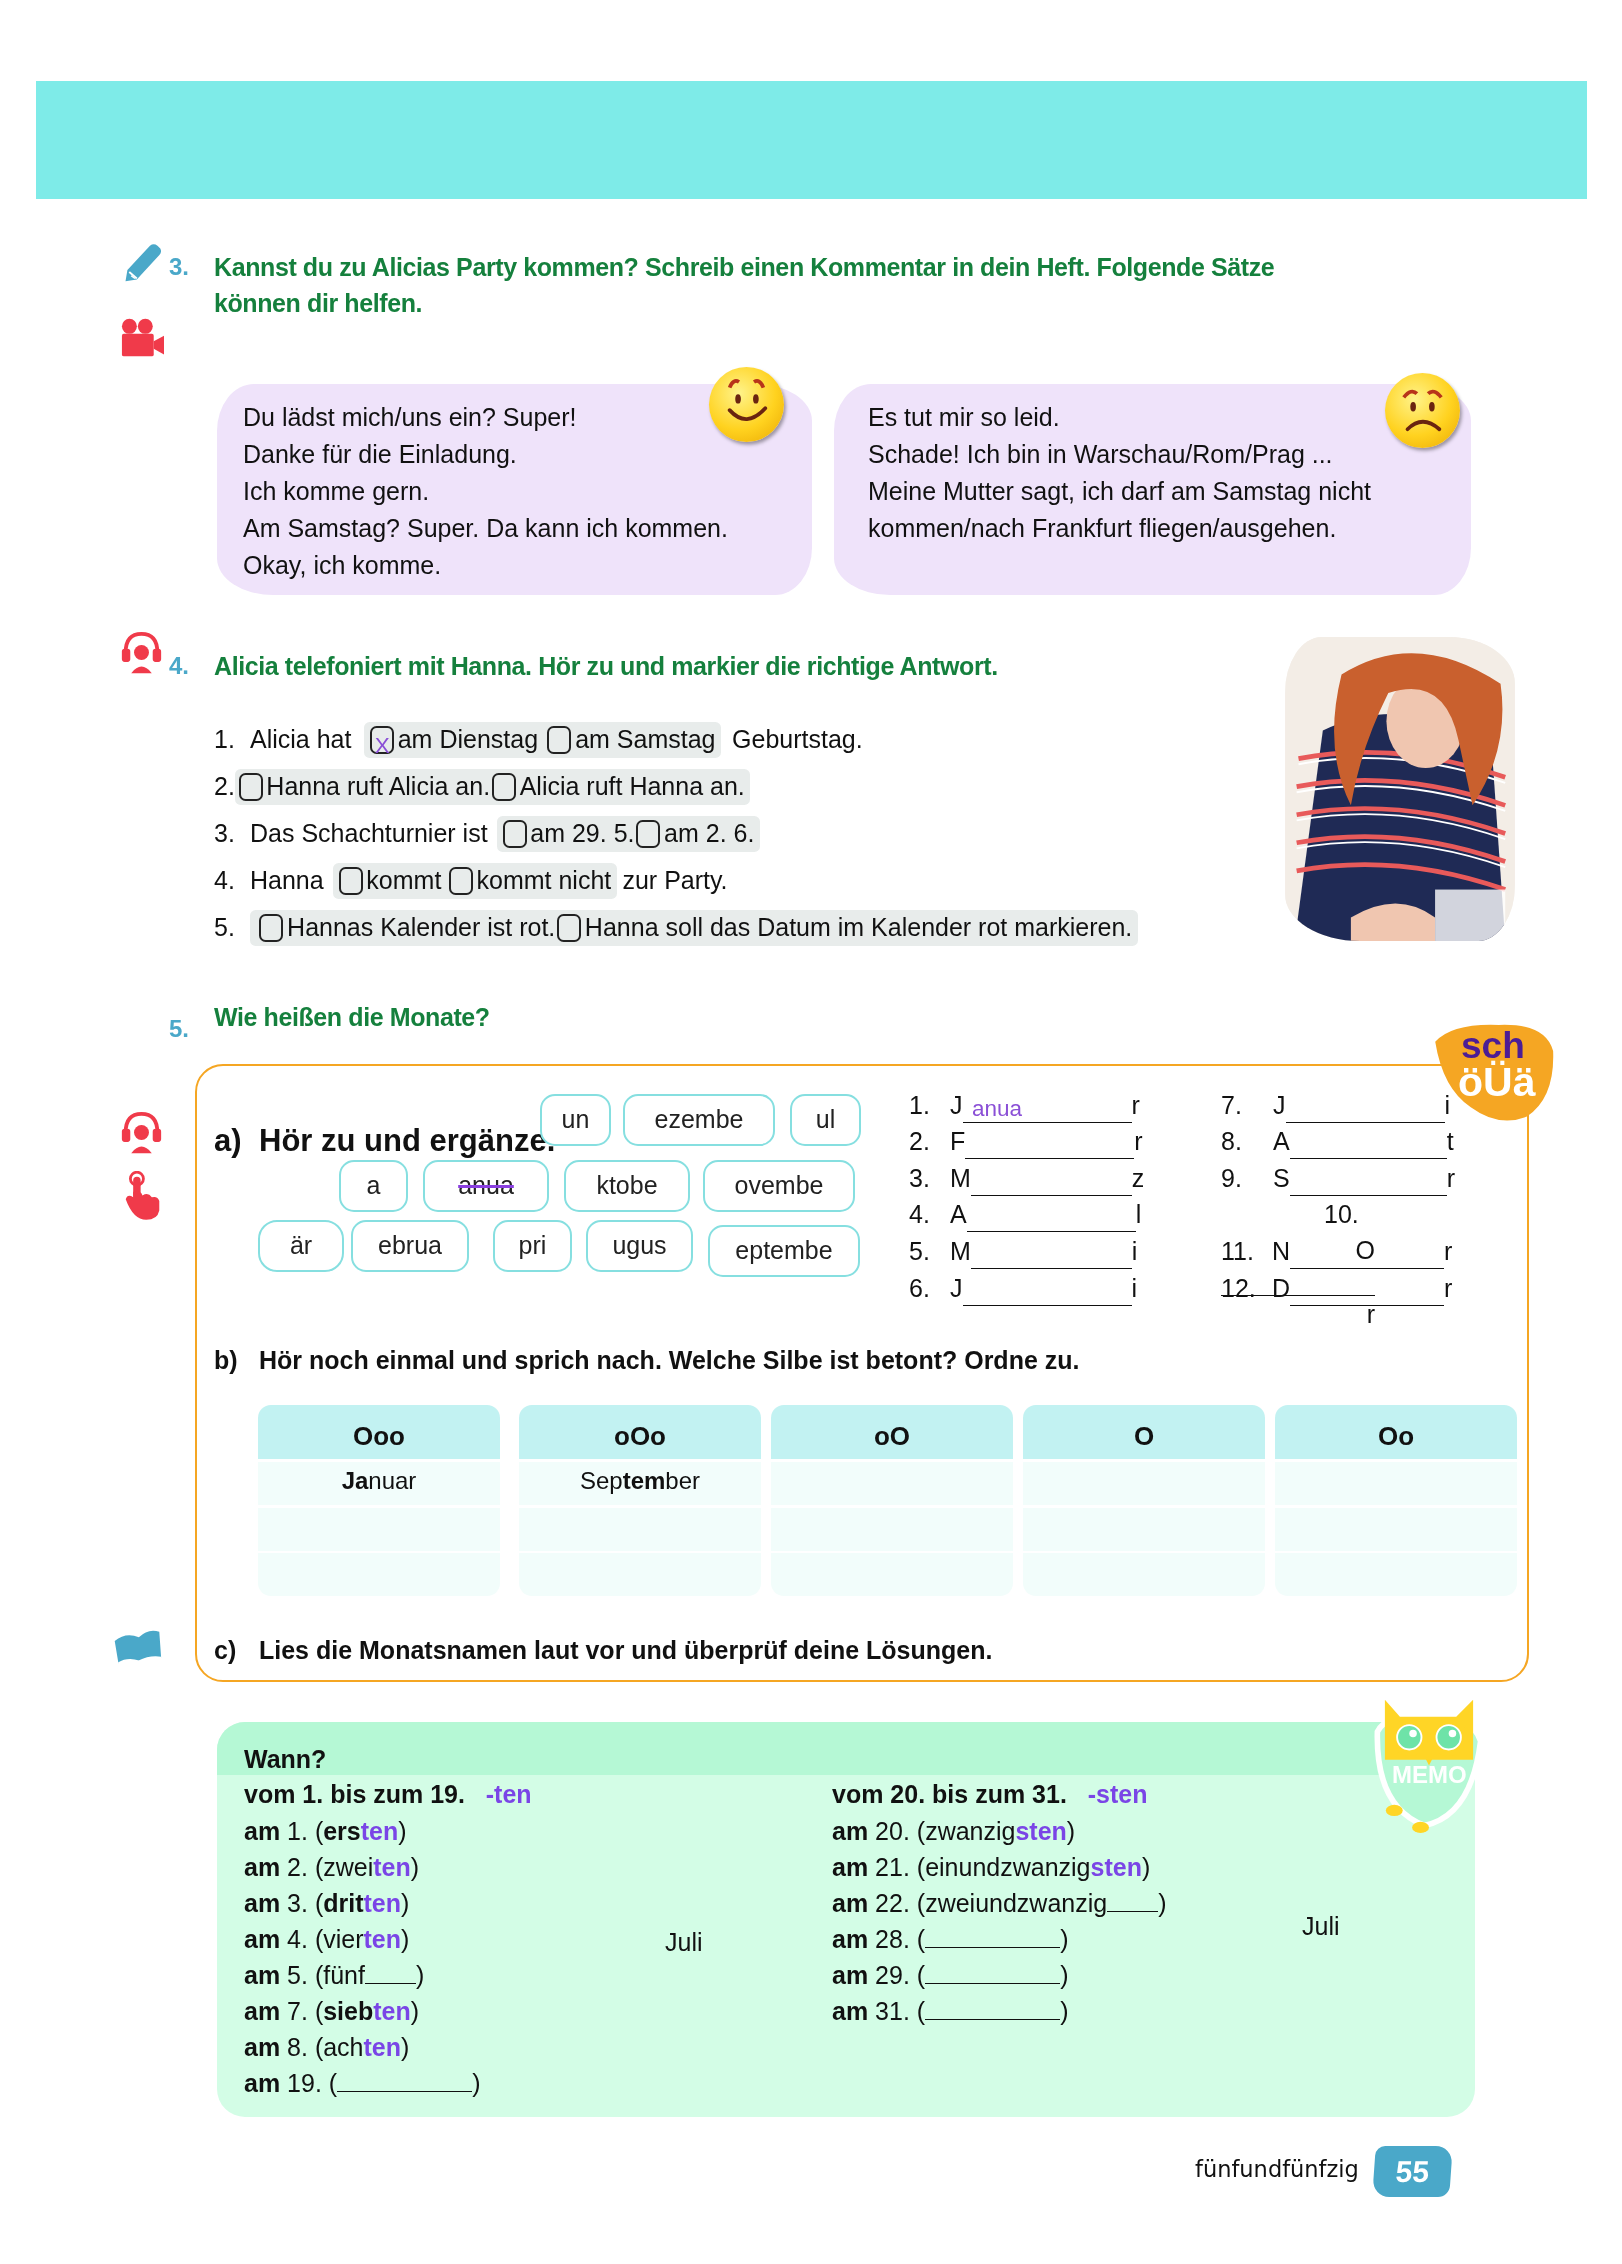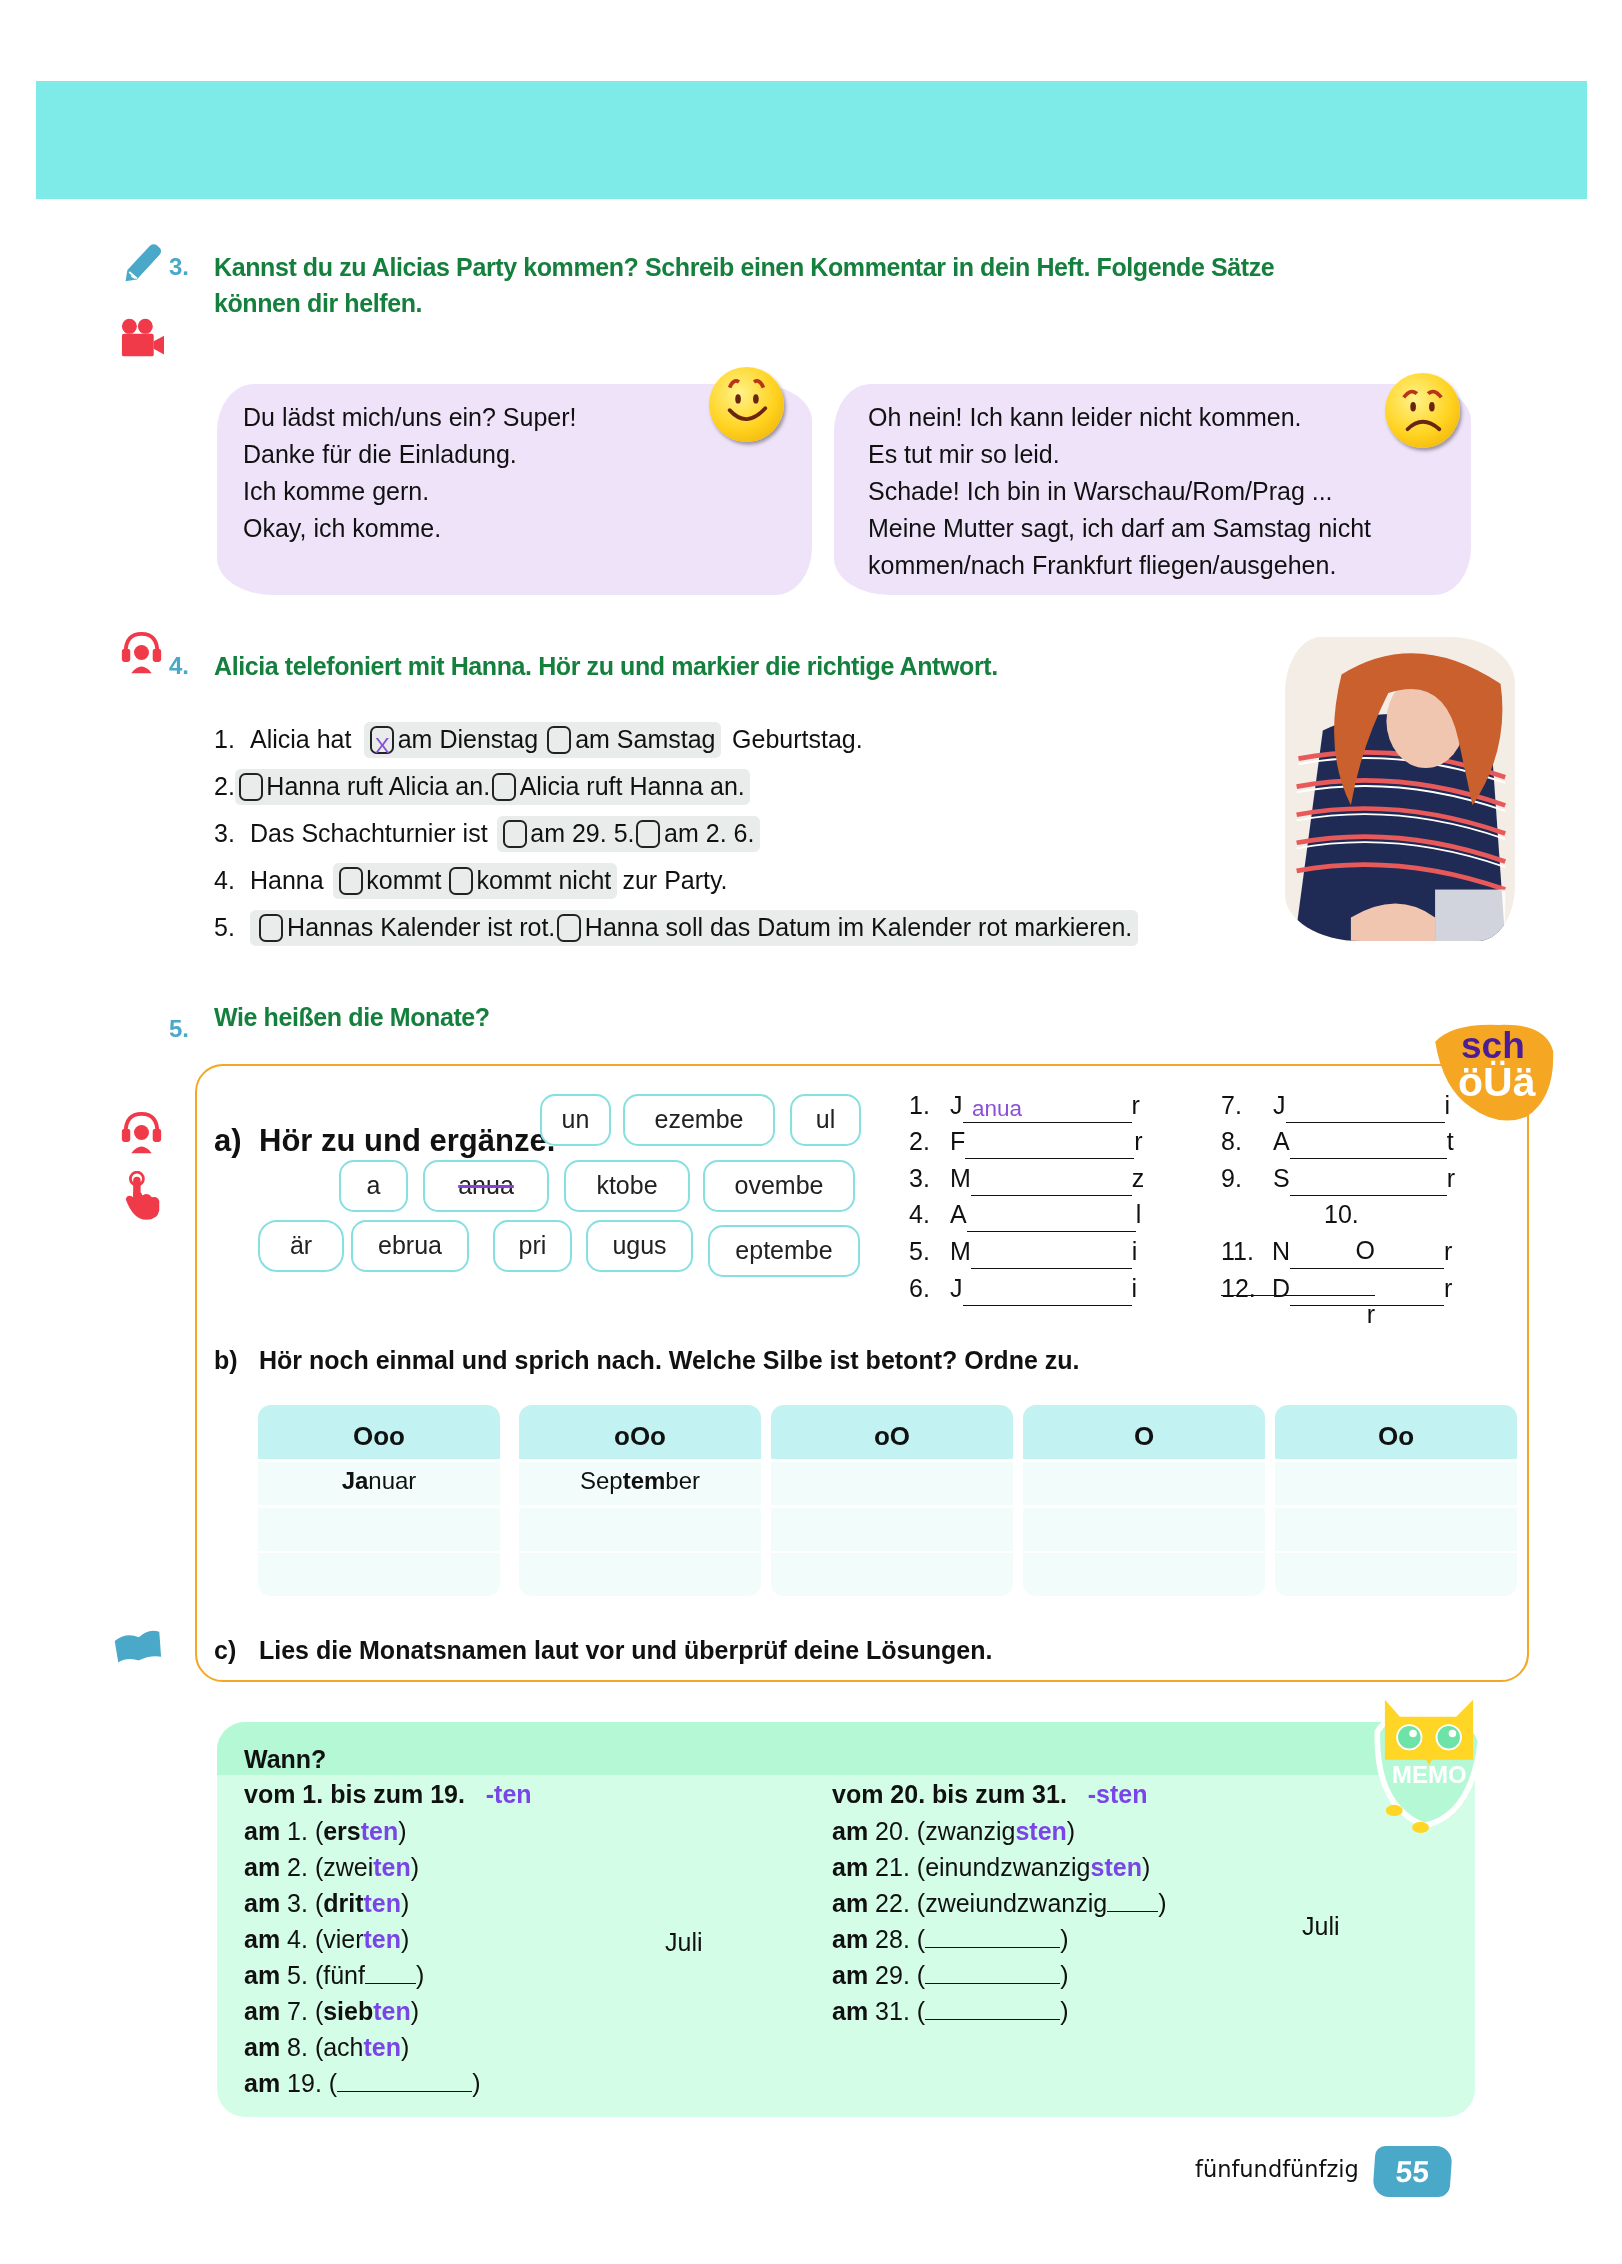--- a/index.html
+++ b/index.html
@@ -75,34 +75,34 @@
   </svg>
 </div>
 <div class="abs task-num" style="left:169px;top:253px;">3.</div>
 <div class="abs task-head" style="left:214px;top:249px;">Kannst du zu Alicias Party kommen? Schreib einen Kommentar in dein Heft. Folgende Sätze</div>
 <div class="abs task-head" style="left:214px;top:285px;">können dir helfen.</div>
 
 <div class="abs bubble" style="left:217px;top:384px;width:595px;height:211px;">
   <span class="bubble-line">Du lädst mich/uns ein? Super!</span>
   <span class="bubble-line">Danke für die Einladung.</span>
   <span class="bubble-line">Ich komme gern.</span>
+  <span class="bubble-line">Am Samstag? Super. Da kann ich kommen.</span>
   <span class="bubble-line">Okay, ich komme.</span>
 </div>
 <div class="abs emoji" style="left:709px;top:367px;">
   <svg width="75" height="75" viewBox="0 0 80 80">
     <path d="M22 22 Q26 12 32 16" stroke="#b8341a" stroke-width="4" fill="none"></path>
     <path d="M48 16 Q54 12 58 22" stroke="#b8341a" stroke-width="4" fill="none"></path>
     <ellipse cx="31" cy="34" rx="3" ry="5" fill="#6a2410"></ellipse>
     <ellipse cx="50" cy="34" rx="3" ry="5" fill="#6a2410"></ellipse>
     <path d="M22 46 Q40 66 60 44" stroke="#6a2410" stroke-width="4" fill="none" stroke-linecap="round"></path>
   </svg>
 </div>
 
 <div class="abs bubble" style="left:834px;top:384px;width:637px;height:211px;padding-left:34px;">
-  <span class="bubble-line">Oh nein! Ich kann leider nicht kommen.</span>
   <span class="bubble-line">Es tut mir so leid.</span>
   <span class="bubble-line">Schade! Ich bin in Warschau/Rom/Prag ...</span>
   <span class="bubble-line">Meine Mutter sagt, ich darf am Samstag nicht</span>
   <span class="bubble-line">kommen/nach Frankfurt fliegen/ausgehen.</span>
 </div>
 <div class="abs emoji" style="left:1385px;top:373px;">
   <svg width="75" height="75" viewBox="0 0 80 80">
     <path d="M20 26 Q28 16 34 22" stroke="#b8341a" stroke-width="4" fill="none"></path>
     <path d="M46 22 Q52 16 60 26" stroke="#b8341a" stroke-width="4" fill="none"></path>
     <ellipse cx="30" cy="36" rx="3" ry="5" fill="#6a2410"></ellipse>

